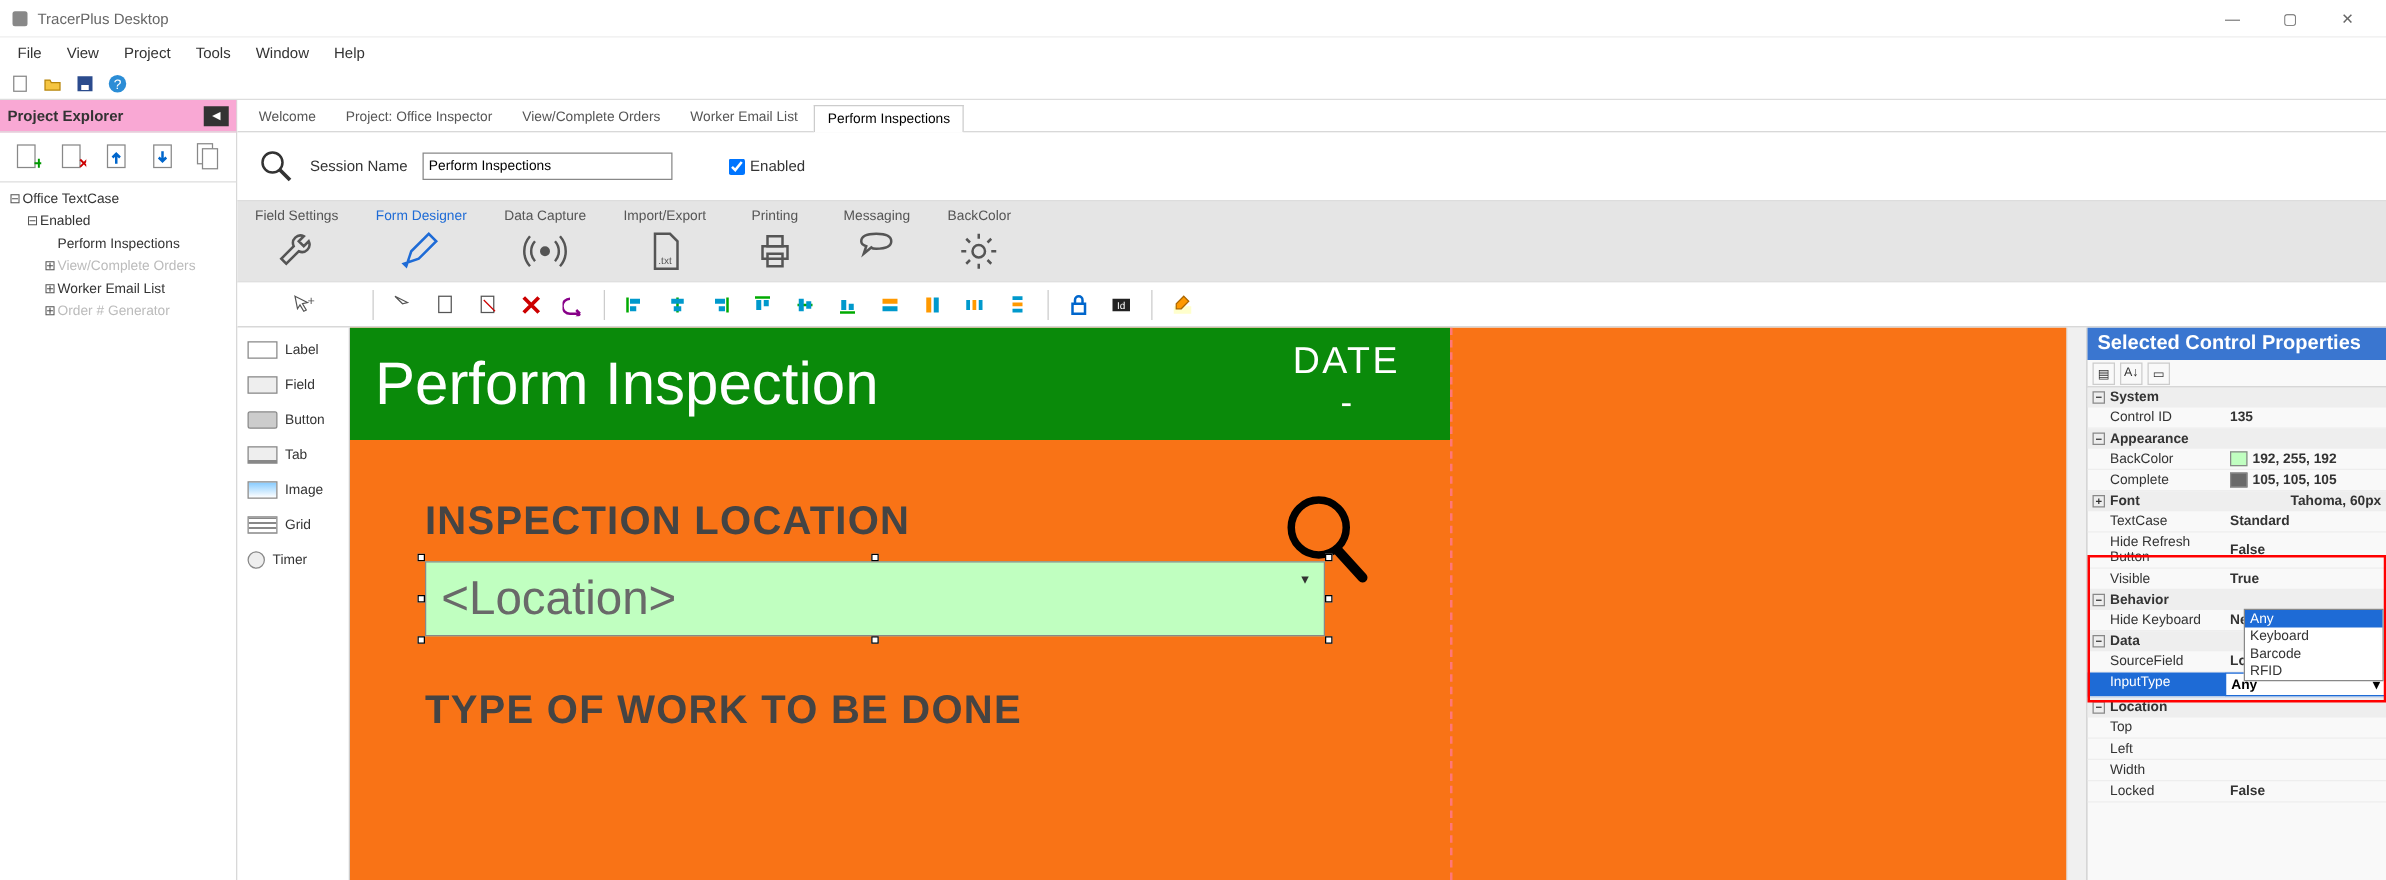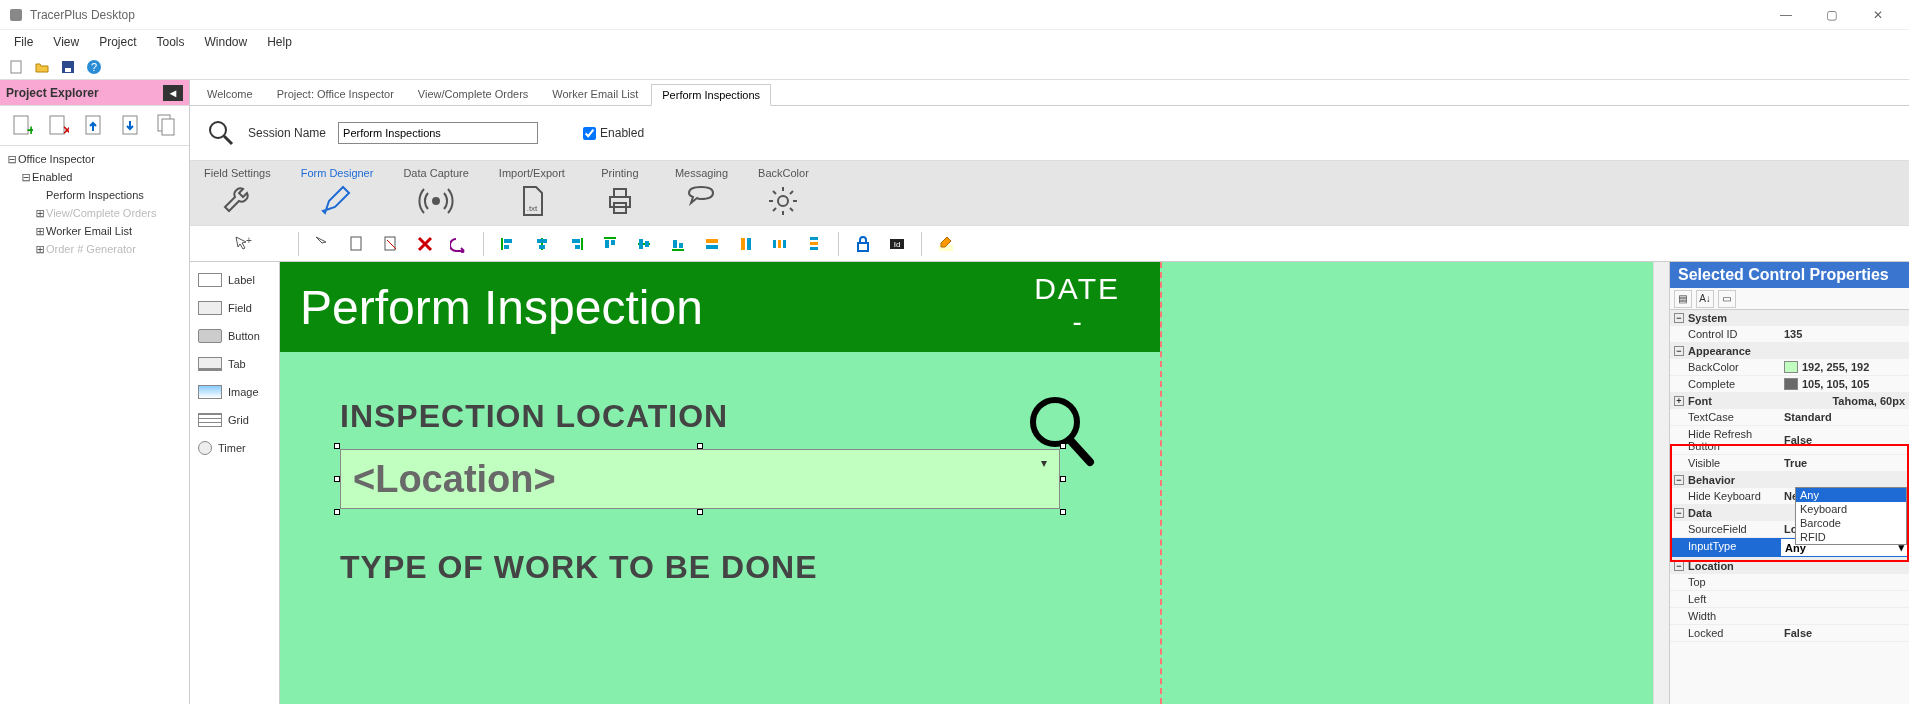--- a/index.html
+++ b/index.html
@@ -53,34 +53,34 @@
 .designer-toolbar .sep { width: 1px; height: 24px; background: #ccc; margin: 0 4px; }
 .designer-toolbar .tbtn { width: 28px; height: 28px; display: flex; align-items: center; justify-content: center; }
 .designer-toolbar .tbtn svg { width: 18px; height: 18px; }
 .designer-toolbar .pointer-group { width: 90px; display: flex; justify-content: center; }
 
 .workspace { flex: 1; display: flex; overflow: hidden;}
 .palette { width: 90px; border-right: 1px solid #ccc; padding: 8px 4px; display: flex; flex-direction: column; gap: 8px; background: #fff;}
 .palette .pitem { display: flex; align-items: center; gap: 6px; font-size: 11px; padding: 3px 4px; cursor: default;}
 .palette .pitem .pic { width: 24px; height: 14px; border: 1px solid #888; background: #eee; }
 
-.canvas-wrap { flex: 1; overflow: hidden; position: relative; background: #86efac;}
+.canvas-wrap { flex: 1; overflow: hidden; position: relative; background: #f97316;}
 .canvas { position: absolute; left: 0; top: 0; width: 880px; height: 700px; }
 .ruler { position: absolute; left: 880px; top: 0; bottom: 0; width: 2px; border-left: 2px dashed #f77; }
 
 .form-header { height: 90px; background: #0a8a0a; color: #fff; display: flex; align-items: center; padding: 0 20px; position: relative;}
 .form-header .title { font-size: 48px; font-weight: 300; font-family: "Segoe UI Light", "Segoe UI", sans-serif;}
 .form-header .date-block { position: absolute; right: 40px; top: 10px; text-align: center; }
 .form-header .date-block .dl { font-size: 30px; font-weight: 300; letter-spacing: 2px;}
 .form-header .date-block .dv { font-size: 28px; font-weight: 300;}
 
 .form-body { padding: 46px 60px; }
 .form-body .section-label { font-size: 32px; font-weight: 800; color: #444; letter-spacing: 1px; font-family: Tahoma, sans-serif;}
 .field-box { margin-top: 14px; width: 720px; height: 60px; background: #c0ffc0; border: 1px solid #888; display: flex; align-items: center; padding: 0 12px; position: relative;}
-.field-box .placeholder { font-size: 38px; color: #696969; font-family: Tahoma, sans-serif; font-weight: bold;}
+.field-box .placeholder { font-size: 38px; color: #696969; font-family: Tahoma, sans-serif;}
 .field-box .dropcaret { position: absolute; right: 6px; top: 6px; width: 12px; height: 12px; }
 .selected-handles { position: absolute; inset: -4px; pointer-events: none;}
 .handle { position: absolute; width: 6px; height: 6px; background: #fff; border: 1px solid #000;}
 .h-tl{top:-3px;left:-3px}.h-tr{top:-3px;right:-3px}.h-bl{bottom:-3px;left:-3px}.h-br{bottom:-3px;right:-3px}
 .h-tc{top:-3px;left:50%;margin-left:-3px}.h-bc{bottom:-3px;left:50%;margin-left:-3px}
 .h-lc{top:50%;left:-3px;margin-top:-3px}.h-rc{top:50%;right:-3px;margin-top:-3px}
 
 .search-icon-big { position: absolute; right: 60px; top: 130px; }
 
 .scrollbar-v { width: 16px; background: #f0f0f0; border-left: 1px solid #ddd;}
@@ -188,21 +188,21 @@
       <div class="ebtn">
           <svg width="22" height="26">
             <rect x="2" y="2" width="12" height="16" fill="#fff" stroke="#888"></rect>
             <rect x="6" y="6" width="12" height="16" fill="#fff" stroke="#888"></rect>
           </svg>
         </div>
     </div>
     <div class="tree">
       <div class="node">
           <span class="exp">⊟</span>
-          <span>Office Inspector</span>
+          <span>Office TextCase</span>
         </div>
       <div class="node ind1">
           <span class="exp">⊟</span>
           <span>Enabled</span>
         </div>
       <div class="node ind2">
           <span class="exp"></span>
           <span>Perform Inspections</span>
         </div>
       <div class="node ind2 dim">

